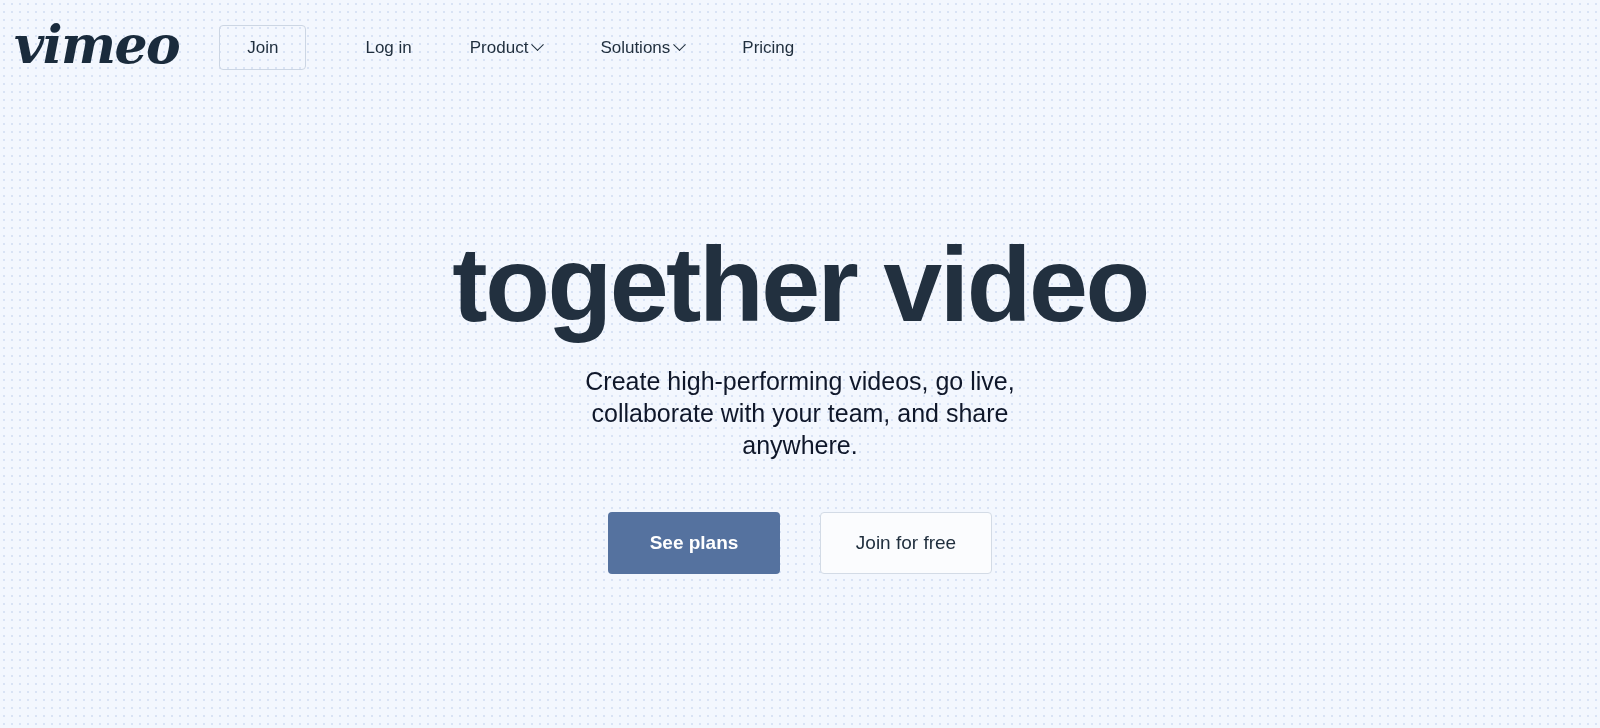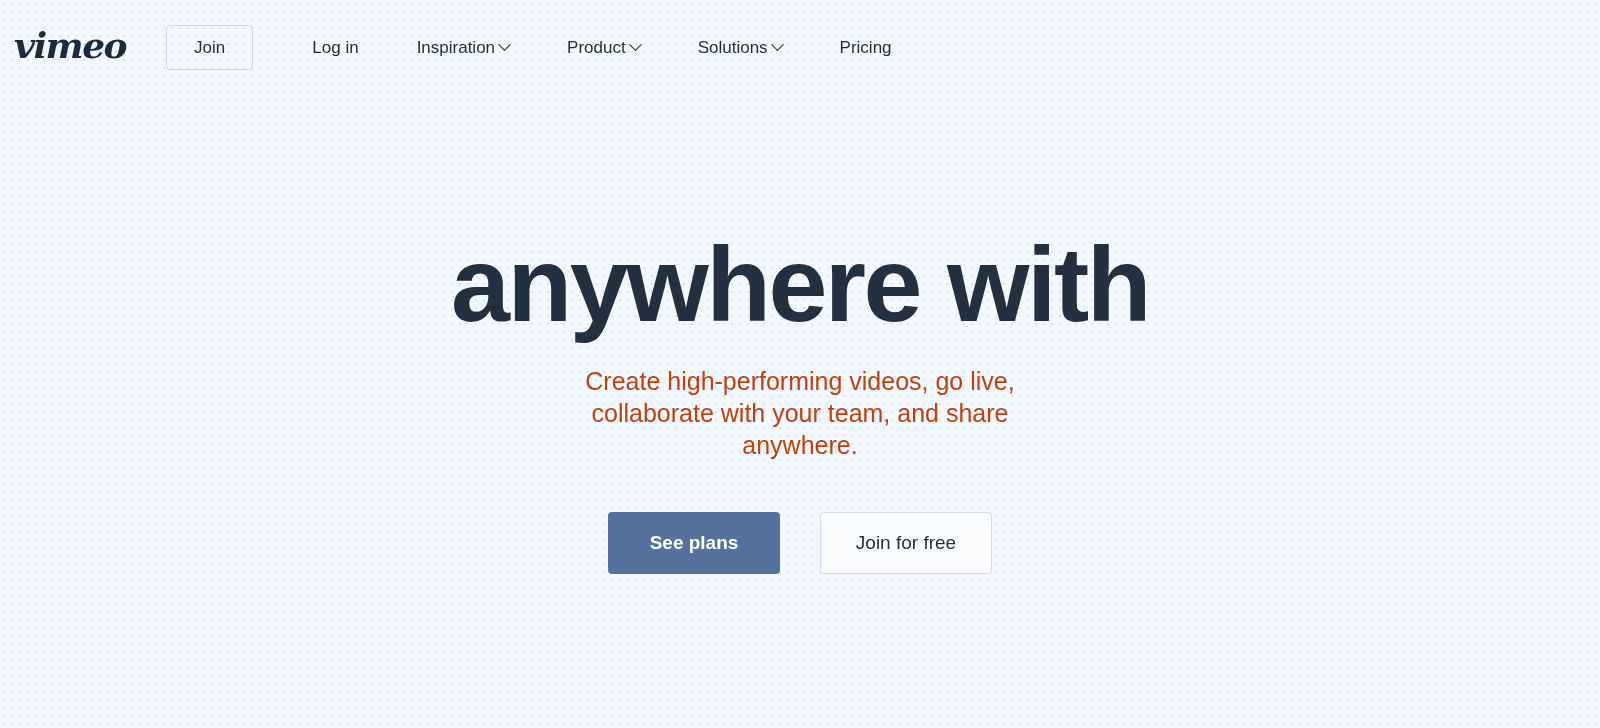--- a/index.html
+++ b/index.html
@@ -24,21 +24,21 @@
   .header {
     height: 95px;
     display: flex;
     align-items: center;
     padding: 0 34px 0 14px;
     position: relative;
   }
 
   .logo {
     font-family: "DejaVu Serif", serif;
-    font-size: 36px;
+    font-size: 52px;
     font-weight: 700;
     font-style: italic;
     letter-spacing: -1.5px;
     color: #1a2b3c;
     line-height: 1;
     margin-top: -6px;
     user-select: none;
   }
 
   .nav {
@@ -141,21 +141,21 @@
     line-height: 0.86;
     letter-spacing: -2.5px;
     color: #22303f;
     max-width: 700px;
     margin: 0 auto;
   }
 
   .subhead {
     font-size: 25px;
     line-height: 1.28;
-    color: #c2410c;
+    color: #0f172a;
     margin: 35px auto 0;
     width: 440px;
   }
 
   .cta-row {
     margin-top: 51px;
     display: flex;
     justify-content: center;
     gap: 40px;
   }
@@ -191,24 +191,20 @@
 <div class="header">
 
   <div class="logo">vimeo</div>
 
   <div class="nav">
 
     <button class="join-btn">Join</button>
 
     <span class="nav-link">Log in</span>
 
-    <span class="nav-link">
-      <span>Inspiration</span>
-      <i class="chev"></i>
-    </span>
 
     <span class="nav-link">
       <span>Product</span>
       <i class="chev"></i>
     </span>
 
     <span class="nav-link">
       <span>Solutions</span>
       <i class="chev"></i>
     </span>
@@ -218,21 +214,21 @@
     </span>
 
   </div>
 
 </div>
 
 <div class="hero">
 
   <h1 class="headline">
     <br>
-    <span>anywhere with</span><br>
+    <span>together video</span><br>
   </h1>
 
   <p class="subhead">Create high-performing videos, go live, collaborate with your team, and share anywhere.</p>
 
   <div class="cta-row">
     <button class="btn-primary">See plans</button>
     <button class="btn-secondary">Join for free</button>
   </div>
 
 </div>

